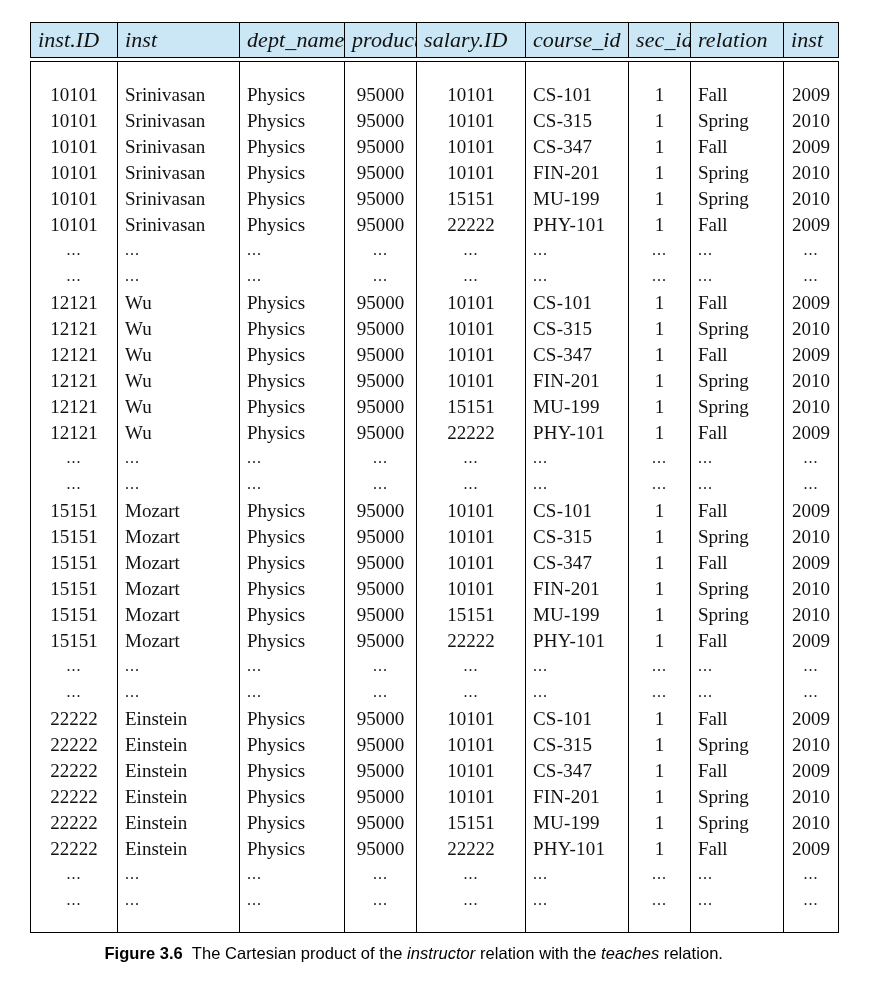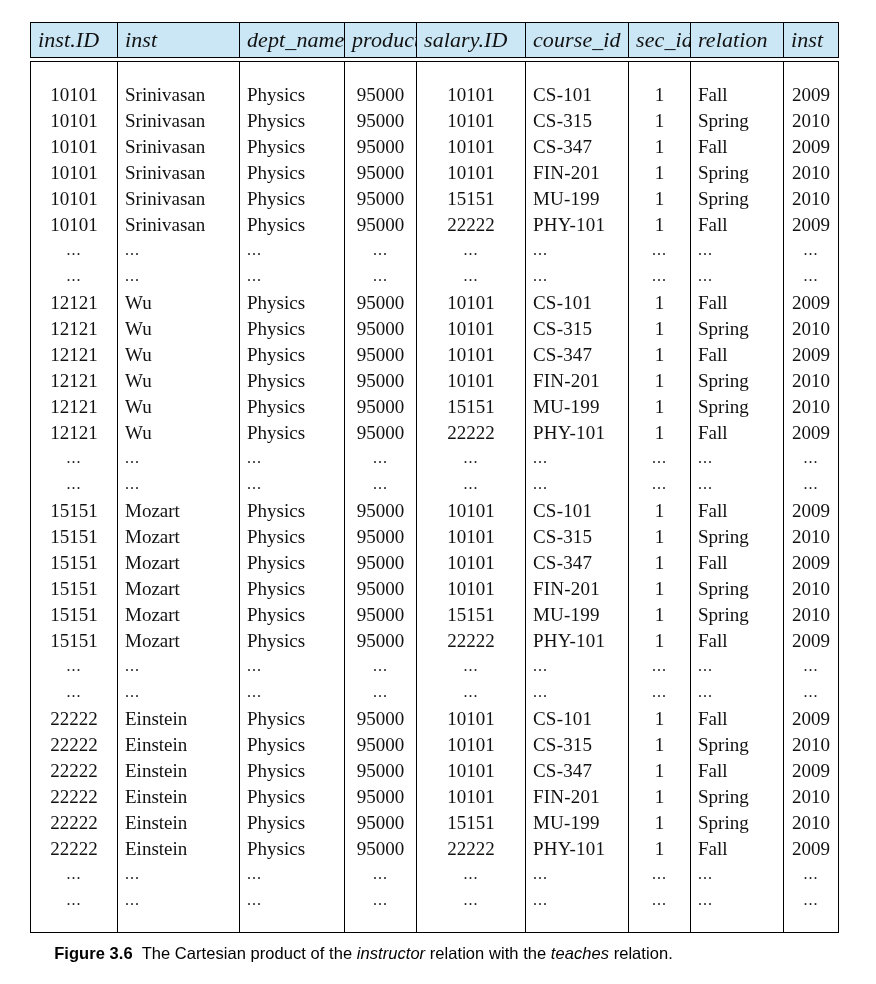--- a/index.html
+++ b/index.html
@@ -101,24 +101,24 @@
 
   .dots {
     color: #222;
     letter-spacing: 1px;
     font-size: 16px;
   }
 
   
   #figure-caption {
     position: absolute;
-    left: 10px;
+    left: 16px;
     top: 944px;
     width: 707px;
-    text-align: center;
+    text-align: right;
     font-family: "Liberation Sans", "DejaVu Sans", sans-serif;
     font-size: 16.5px;
     color: #000;
     letter-spacing: 0.05px;
   }
   #figure-caption .cap-label {
     font-weight: bold;
   }
   #figure-caption .cap-gap {
     display: inline-block;

